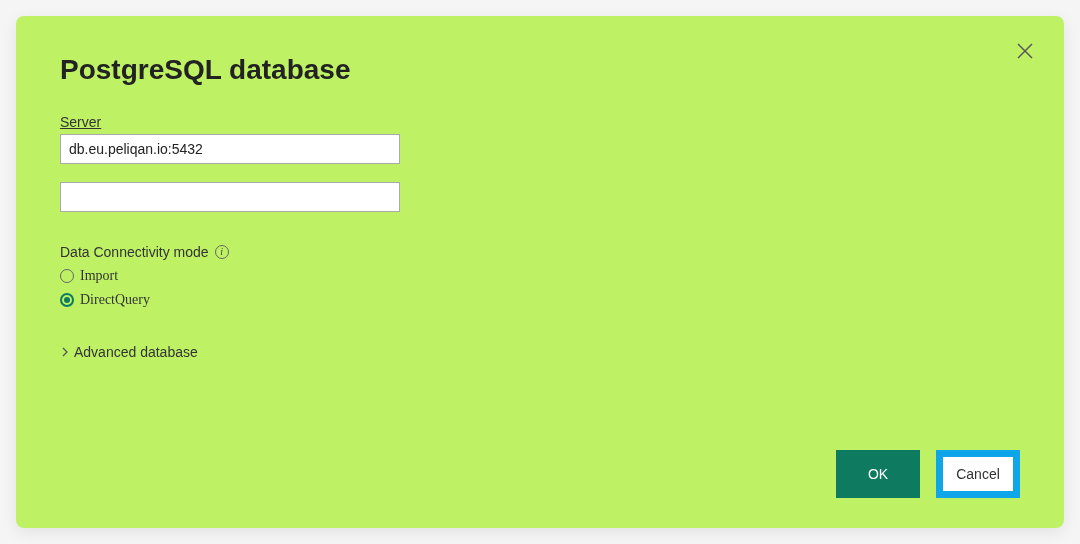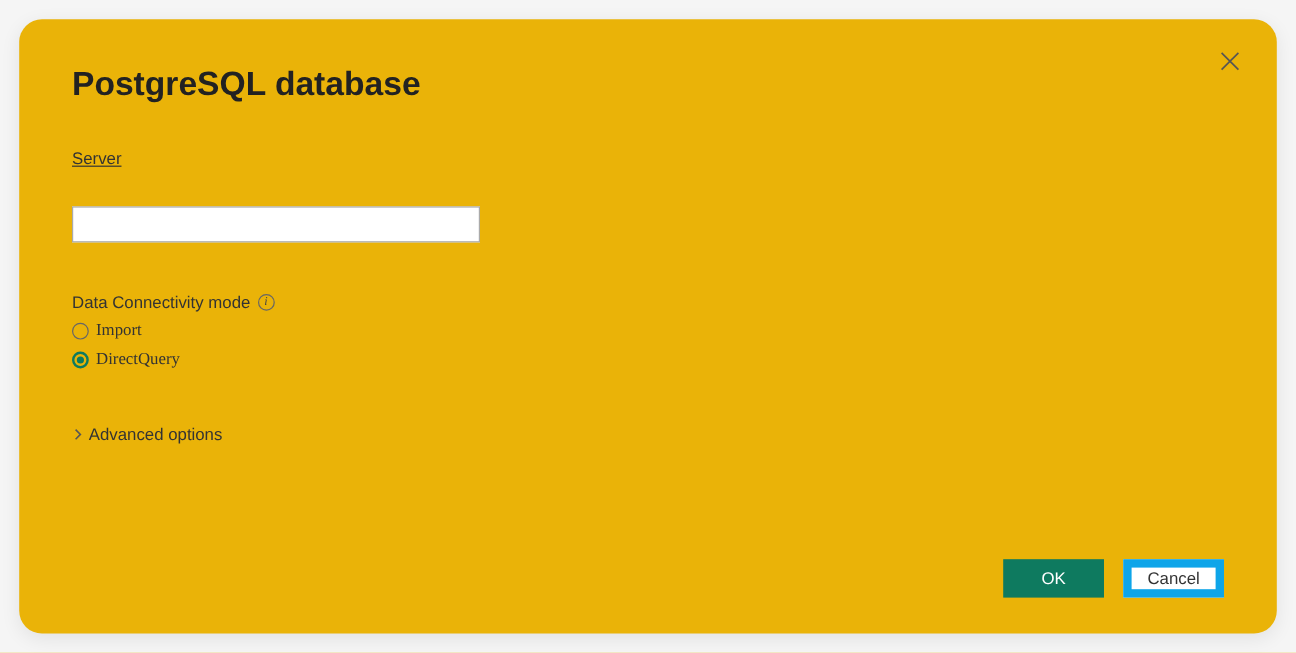--- a/index.html
+++ b/index.html
@@ -11,30 +11,29 @@
       font-family: "Segoe UI", -apple-system, BlinkMacSystemFont, sans-serif;
       background: #f5f5f5;
       width: 1080px;
       height: 544px;
       display: flex;
       align-items: center;
       justify-content: center;
       padding: 16px;
     }
     .dialog {
-      background: #eab308;
+      background: #bef264;
       width: 100%;
       height: 100%;
-      border-radius: 19px;
+      border-radius: 8px;
       box-shadow: 0 4px 16px rgba(0,0,0,0.08);
       position: relative;
       padding: 38px 44px 30px 44px;
       display: flex;
       flex-direction: column;
-      gap: 10px;
     }
     .close-btn {
       position: absolute;
       top: 26px;
       right: 30px;
       cursor: pointer;
       line-height: 0;
       color: #444;
     }
     .dialog-title {
@@ -138,21 +137,21 @@
       color: #333;
     }
     .button-row {
       margin-top: auto;
       display: flex;
       justify-content: flex-end;
       gap: 16px;
     }
     .btn {
       min-width: 84px;
-      height: 32px;
+      height: 48px;
       font-size: 14px;
       font-family: inherit;
       cursor: pointer;
       border: none;
     }
     .btn-primary {
       background: #0e7a5f;
       color: #fff;
     }
     .btn-secondary {
@@ -170,20 +169,21 @@
     <svg width="18" height="18" viewBox="0 0 18 18">
       <line x1="2" y1="2" x2="16" y2="16" stroke="#555" stroke-width="1.4"></line>
       <line x1="16" y1="2" x2="2" y2="16" stroke="#555" stroke-width="1.4"></line>
     </svg>
   </div>
 
   <h1 class="dialog-title">PostgreSQL database</h1>
 
   <div class="field-group">
     <label class="field-label">Server</label>
+    <input type="text" class="text-input" value="db.eu.peliqan.io:5432" style="">
   </div>
 
   <div class="field-group">
     <input type="text" class="text-input" value="" style="">
   </div>
 
   <div class="mode-section">
     <div class="mode-label-row">
       <span class="mode-label">Data Connectivity mode</span>
       <span class="info-icon">i</span>
@@ -201,21 +201,21 @@
       <span class="radio-text">DirectQuery</span>
     </div>
   </div>
 
   <div class="accordion">
     <span class="chevron">
       <svg width="10" height="12" viewBox="0 0 10 12">
         <polyline points="3,2 7,6 3,10" fill="none" stroke="#555" stroke-width="1.3"></polyline>
       </svg>
     </span>
-    <span class="accordion-text">Advanced options</span>
+    <span class="accordion-text">Advanced database</span>
   </div>
 
   <div class="button-row">
     <button class="btn btn-primary">OK</button>
     <button class="btn btn-secondary">Cancel</button>
   </div>
 
 </div>
 
 </body></html>

